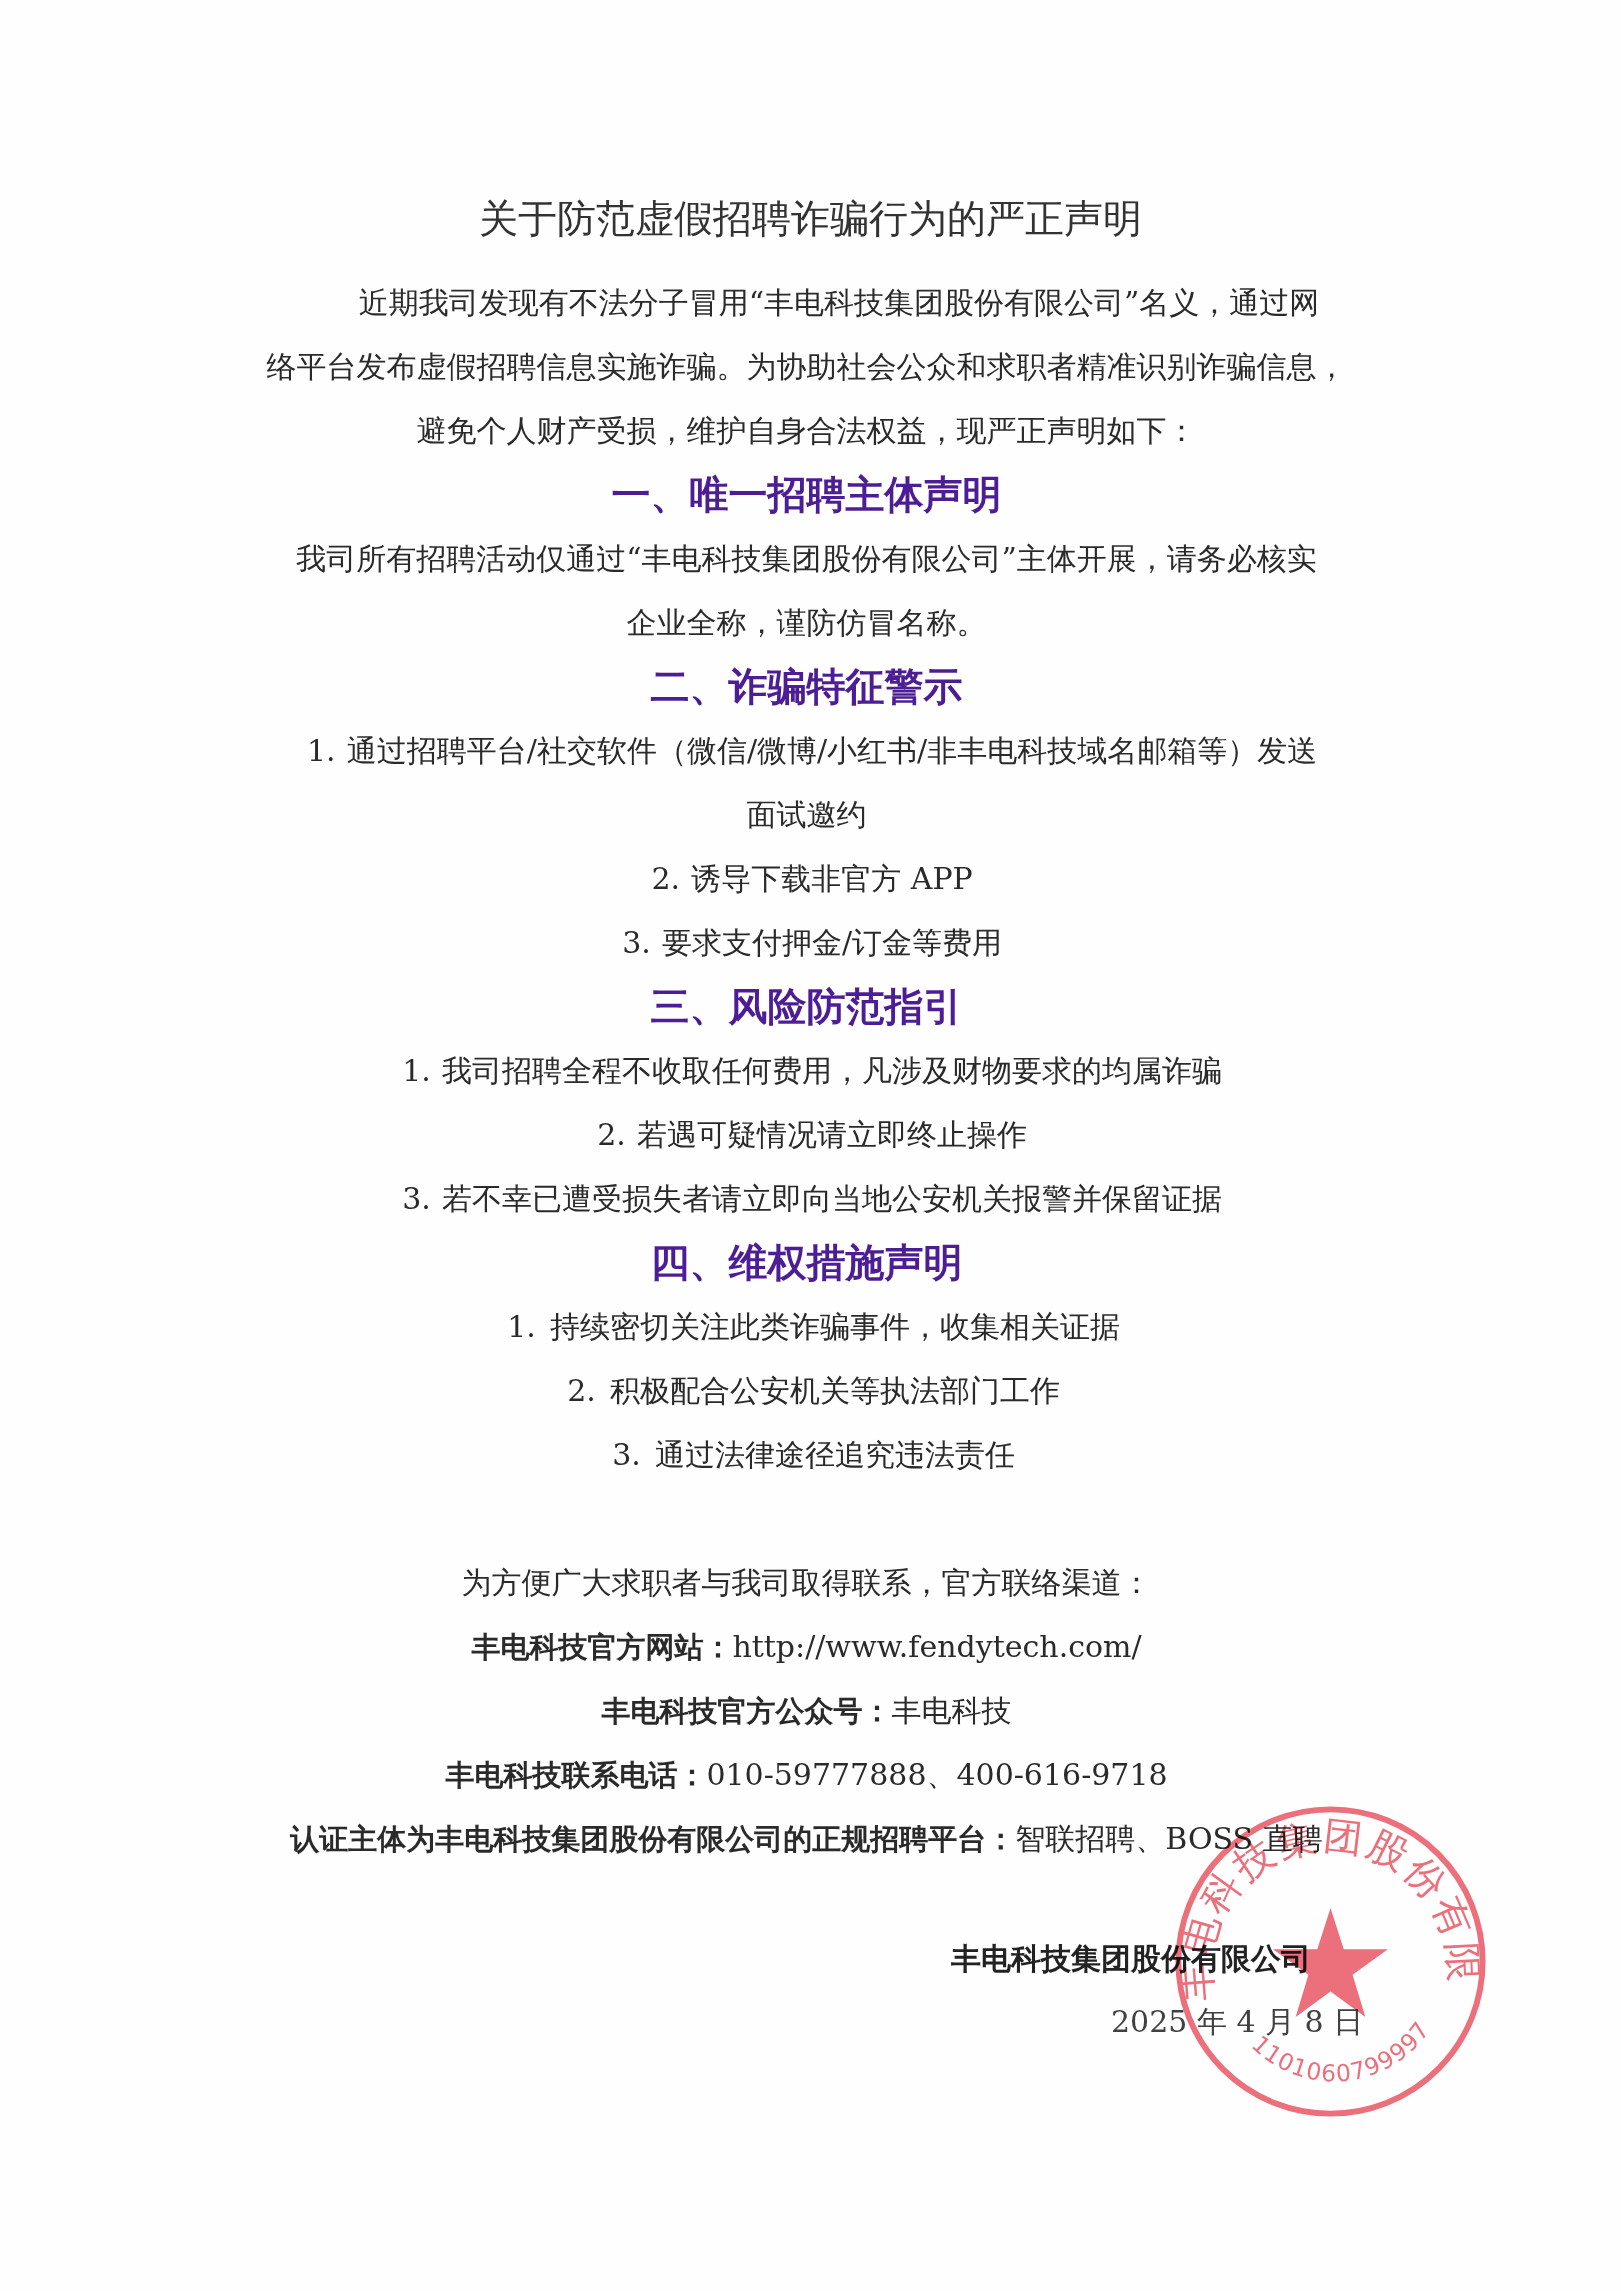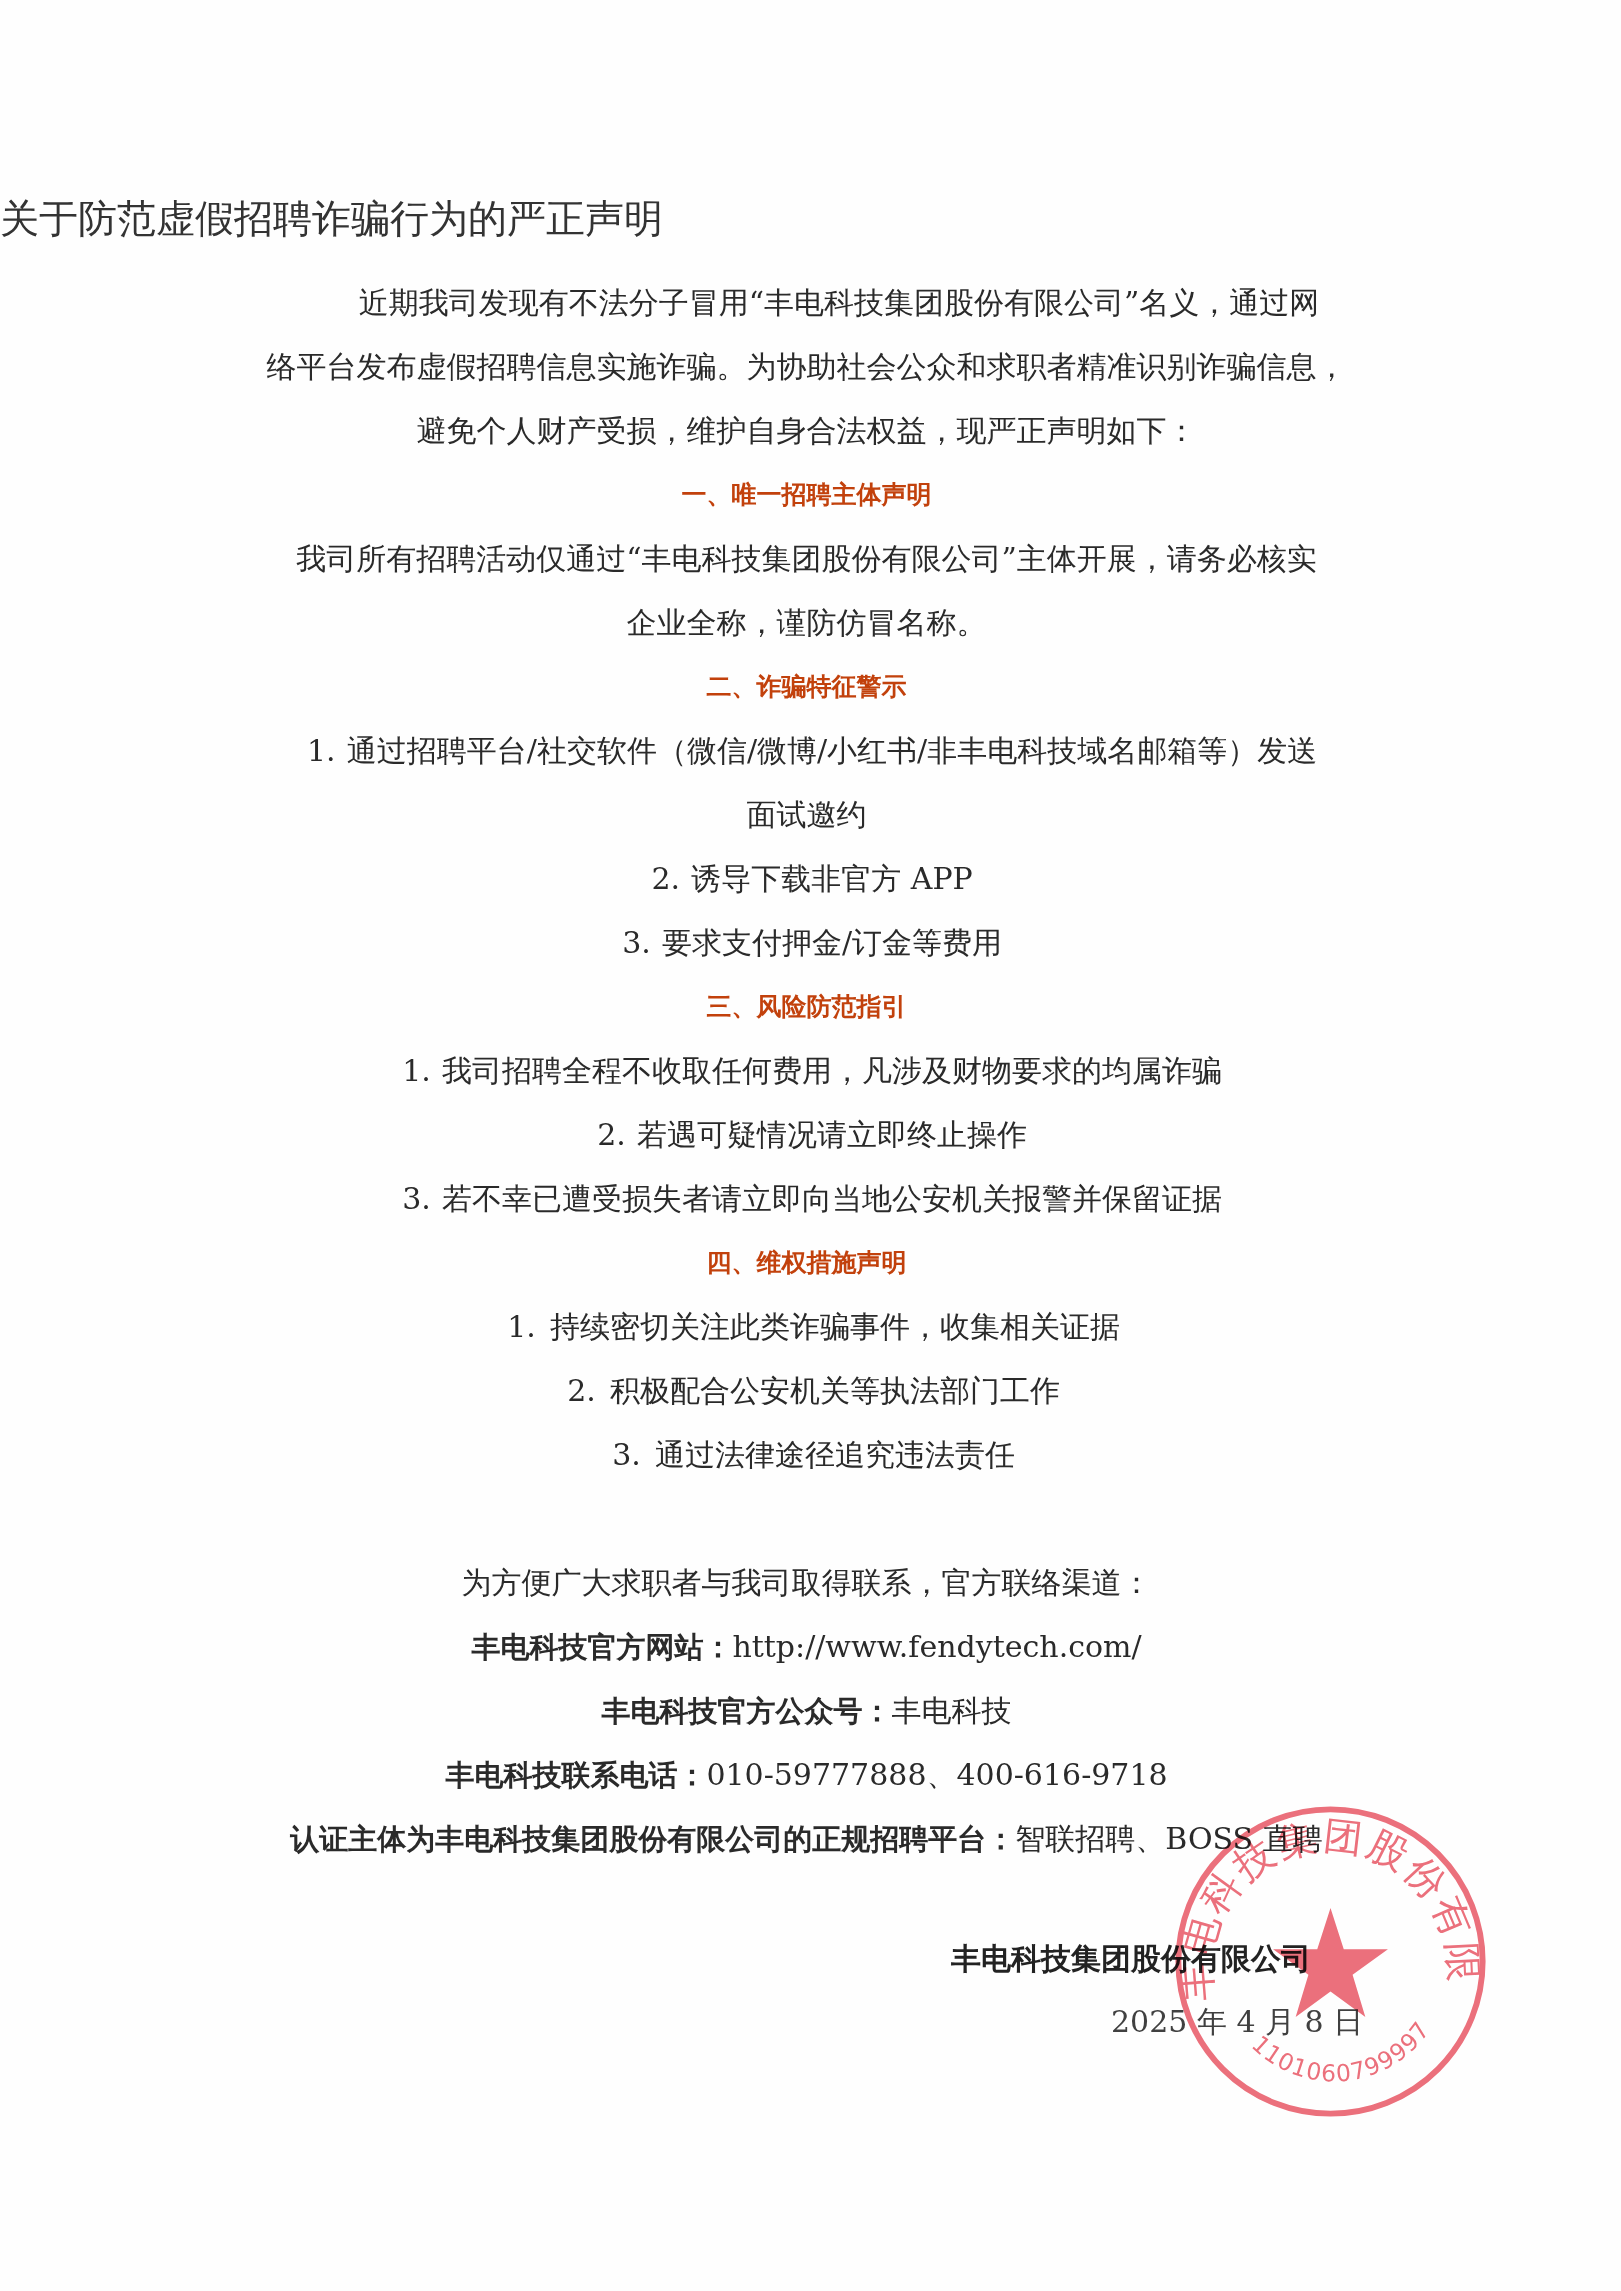--- a/index.html
+++ b/index.html
@@ -20,21 +20,21 @@
     left: 0; top: 0;
     width: 1621px;
     height: 2292px;
     background: #fefefe;
   }
   .title {
     position: absolute;
     left: 0;
     width: 1621px;
     top: 192px;
-    text-align: left;
+    text-align: center;
     font-family: "DejaVu Sans", "Liberation Sans", sans-serif;
     font-size: 39px;
     letter-spacing: 0px;
     color: #333333;
     font-weight: normal;
   }
   .body {
     position: absolute;
     left: 238px;
     top: 271px;
@@ -44,22 +44,22 @@
     text-align: center;
   }
   .line {
     white-space: nowrap;
     height: 64px;
   }
   .indent { padding-left: 65px; }
   .heading {
     font-family: "DejaVu Sans", "Liberation Sans", sans-serif;
     font-weight: bold;
-    font-size: 25px;
-    color: #c2410c;
+    font-size: 39px;
+    color: #4c1d95;
   }
   .item-num { display: inline-block; width: 51px; }
   .item-num.wide { width: 57px; }
   .blank { height: 64px; }
   .contact-label {
     font-family: Liberation Serif, serif;
     font-weight: bold;
     font-size: 29px;
   }
   .signature {

